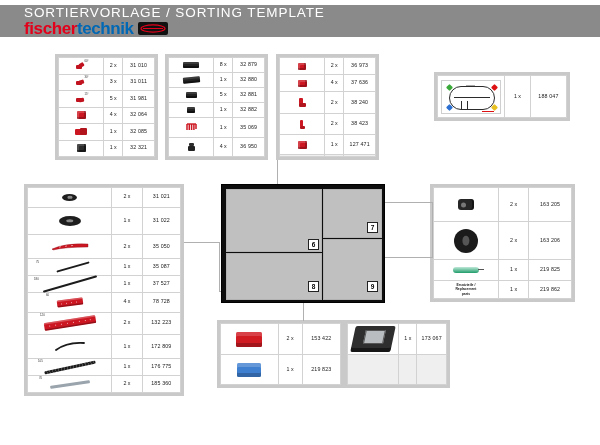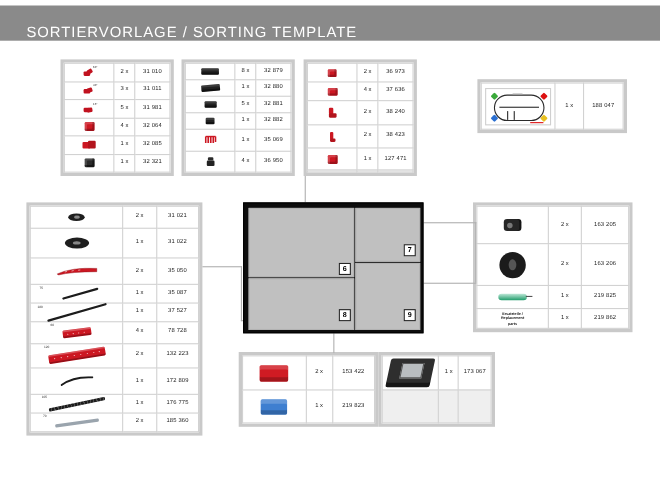--- a/index.html
+++ b/index.html
@@ -8,22 +8,23 @@
     font-family: "Liberation Sans", sans-serif;
     background: #ffffff;
     overflow: hidden;
   }
   #page { position: relative; width: 600px; height: 445px; background: #fff; }
 
   
   .header {
     position: absolute; left: 0; top: 5px; width: 600px; height: 32px;
     background: #8a8a8a;
-    display: flex; align-items: flex-end; justify-content: space-between;
+    display: flex; align-items: flex-start; justify-content: space-between;
     padding: 0 14px 0 24px;
+    flex-direction: column;
   }
   .header-title {
     color: #ffffff; font-size: 13.5px; letter-spacing: 0.9px; font-weight: 400;
     white-space: nowrap;
   }
   .logo-wrap { display: flex; align-items: center; gap: 4px; }
   .logo-text { font-size: 17px; font-weight: bold; letter-spacing: -0.4px; line-height: 1; }
   .logo-fischer { color: #e2001a; }
   .logo-technik { color: #0068b4; }
   .logo-badge {
@@ -127,20 +128,31 @@
   }
   .lead { position: absolute; background: #b0b0b0; }
 </style>
 </head>
 <body>
 
 <div id="page">
 
   <div class="header">
     <div class="header-title">SORTIERVORLAGE / SORTING TEMPLATE</div>
+    <div class="logo-wrap">
+      <span class="logo-text">
+        <span class="logo-fischer">fischer</span><span class="logo-technik">technik</span>
+      </span>
+      <span class="logo-badge">
+        <svg width="26" height="9" viewBox="0 0 26 9">
+          <ellipse cx="13" cy="4.5" rx="12" ry="3.6" fill="none" stroke="#e2001a" stroke-width="1.2"></ellipse>
+          <path d="M3 4.5 L23 4.5" stroke="#e2001a" stroke-width="1"></path>
+        </svg>
+      </span>
+    </div>
   </div>
 
   <div class="tbox" style="left:55px; top:54px; width:103px; height:106px;">
     <table class="parts">
       <tbody>
           <tr>
         <td class="c-img">
               <span class="cellimg">
           <span class="g blk-ang">
             <span class="sq" style="left:1px;top:3px;width:6px;height:4px;"></span>

